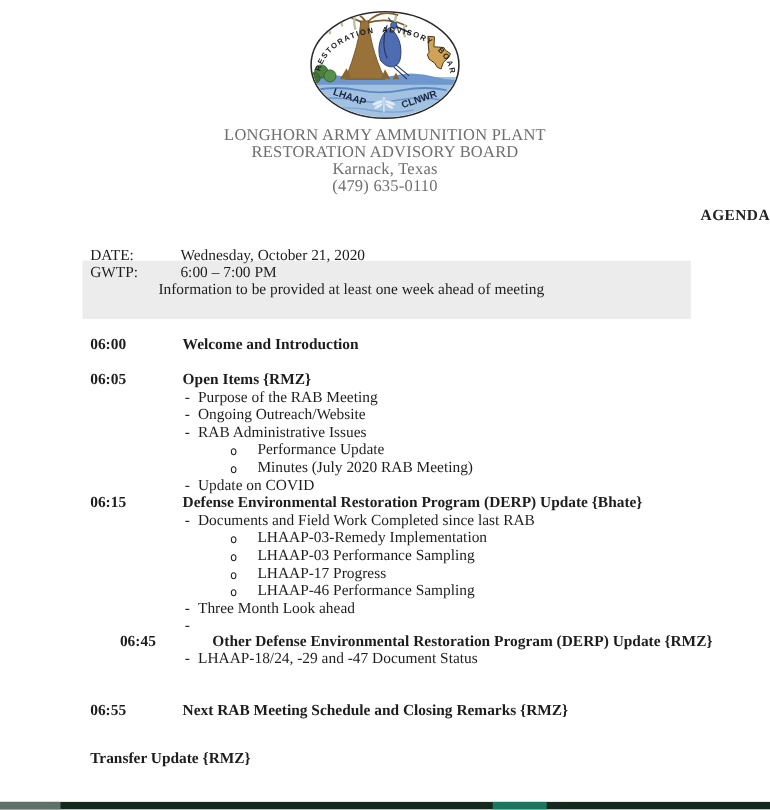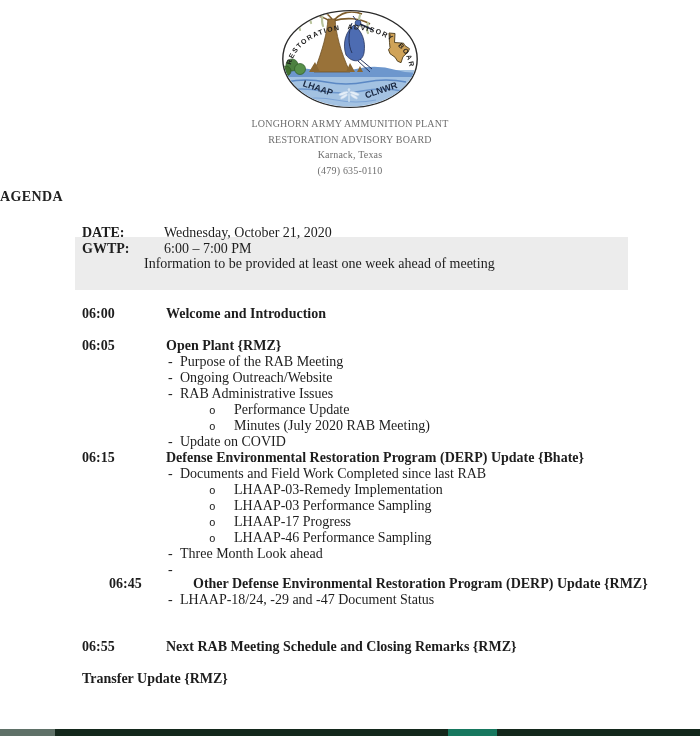--- a/index.html
+++ b/index.html
@@ -12,42 +12,42 @@
     --bar-left:#5f7168;
   }
   *{margin:0;padding:0;box-sizing:border-box;}
   html,body{width:700px;height:736px;}
   body{background:var(--page-bg);font-family:"Liberation Serif", serif;color:var(--body-text);overflow:hidden;}
   .page{position:relative;width:700px;height:736px;background:var(--page-bg);}
 
   .logo-svg{position:absolute;left:276px;top:7px;width:148px;height:104px;}
 
   .org-header{position:absolute;top:116px;left:0;width:700px;text-align:center;
-    color:var(--header-text);font-size:10px;line-height:15.6px;letter-spacing:0.2px;}
-  .agenda-title{position:absolute;top:189px;left:0;width:700px;text-align:left;
-    font-weight:bold;font-size:14px;letter-spacing:0.4px;color:#222;}
+    color:var(--header-text);font-size:15px;line-height:15.6px;letter-spacing:0.2px;}
+  .agenda-title{position:absolute;top:189px;left:0;width:700px;text-align:right;
+    font-weight:bold;font-size:14px;letter-spacing:0.4px;color:#222;padding-left:31px;}
 
   .info-highlight{position:absolute;left:75px;top:237px;width:553px;height:53px;background:var(--info-box-bg);}
   .info-block{position:absolute;left:82px;top:225px;width:560px;font-size:14px;line-height:15.6px;}
   .info-row{position:relative;padding-left:82px;}
-  .info-row .lbl{position:absolute;left:0;top:0;font-weight:bold;}
+  .info-row .lbl{position:absolute;left:0;top:0;font-weight:normal;}
   .info-note{padding-left:62px;}
 
   .agenda{position:absolute;left:82px;top:306px;width:566px;font-size:14px;line-height:16px;}
   .a-entry{position:relative;padding-left:84px;font-weight:bold;}
   .a-entry .time{position:absolute;left:0;top:0;}
   .a-plain{font-weight:bold;}
   .a-dash{position:relative;padding-left:98px;}
   .a-dash .marker{position:absolute;left:86px;top:0;}
   .a-circle{position:relative;padding-left:152px;}
   .a-circle .marker{position:absolute;left:127px;top:1px;font-family:"DejaVu Sans Mono",monospace;font-size:11px;}
   .mt16{margin-top:16px;}
   .mt14{margin-top:14px;margin-left:27px;}
   .mt31{margin-top:31px;}
-  .mt12{margin-top:16px;}
+  .mt12{margin-top:28px;}
 
   .bottom-bar{position:absolute;left:0;bottom:0;width:700px;height:7px;background:var(--bar-dark);}
   .bottom-bar .left-seg{position:absolute;left:0;top:0;width:55px;height:7px;background:var(--bar-left);}
   .bottom-bar .thumb{position:absolute;left:448px;top:0;width:49px;height:7px;background:var(--bar-teal);}
 </style>
 </head>
 <body>
 
 <div class="page">
 
@@ -133,21 +133,21 @@
 
   <div class="agenda">
 
     <div class="a-entry">
       <span class="time">06:00</span>
       <span>Welcome and Introduction</span>
     </div>
 
     <div class="a-entry mt16">
       <span class="time">06:05</span>
-      <span>Open Plant {RMZ}</span>
+      <span>Open Items {RMZ}</span>
     </div>
     <div class="a-dash">
       <span class="marker">-</span>
       <span>Purpose of the RAB Meeting</span>
     </div>
     <div class="a-dash">
       <span class="marker">-</span>
       <span>Ongoing Outreach/Website</span>
     </div>
     <div class="a-dash">

